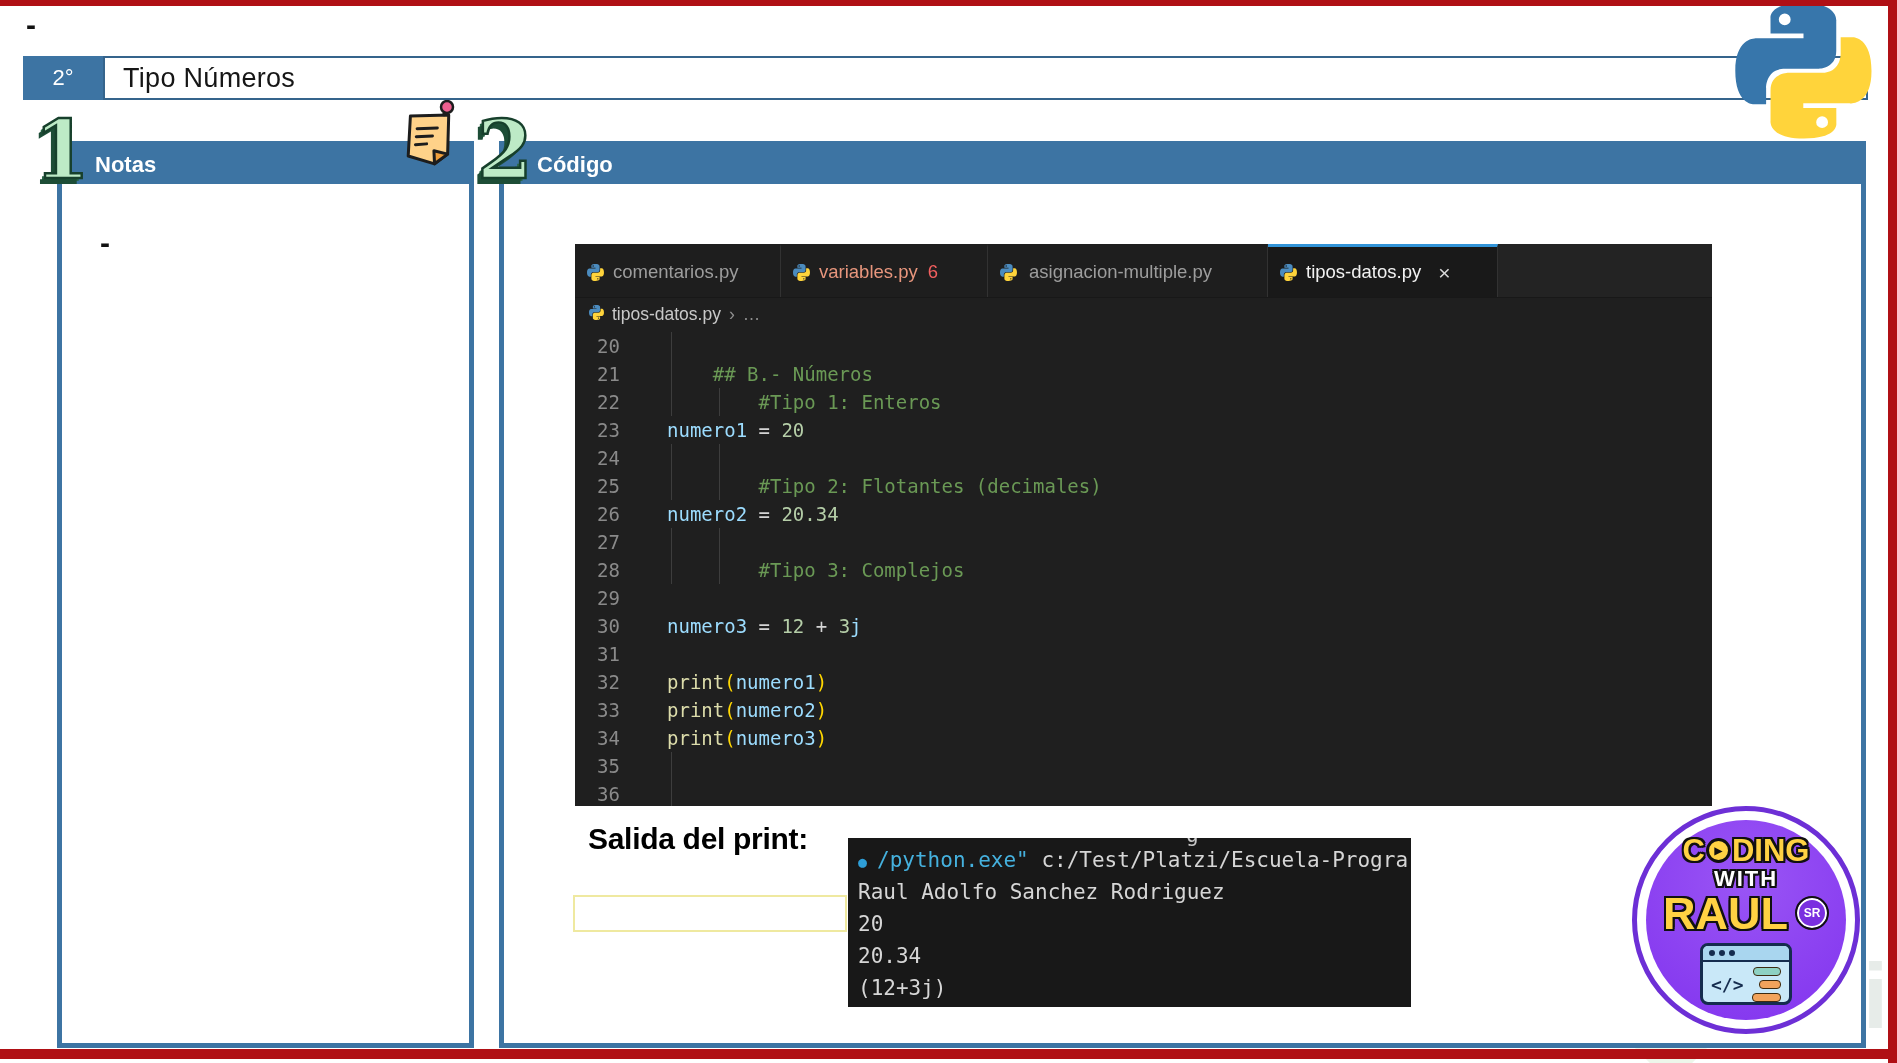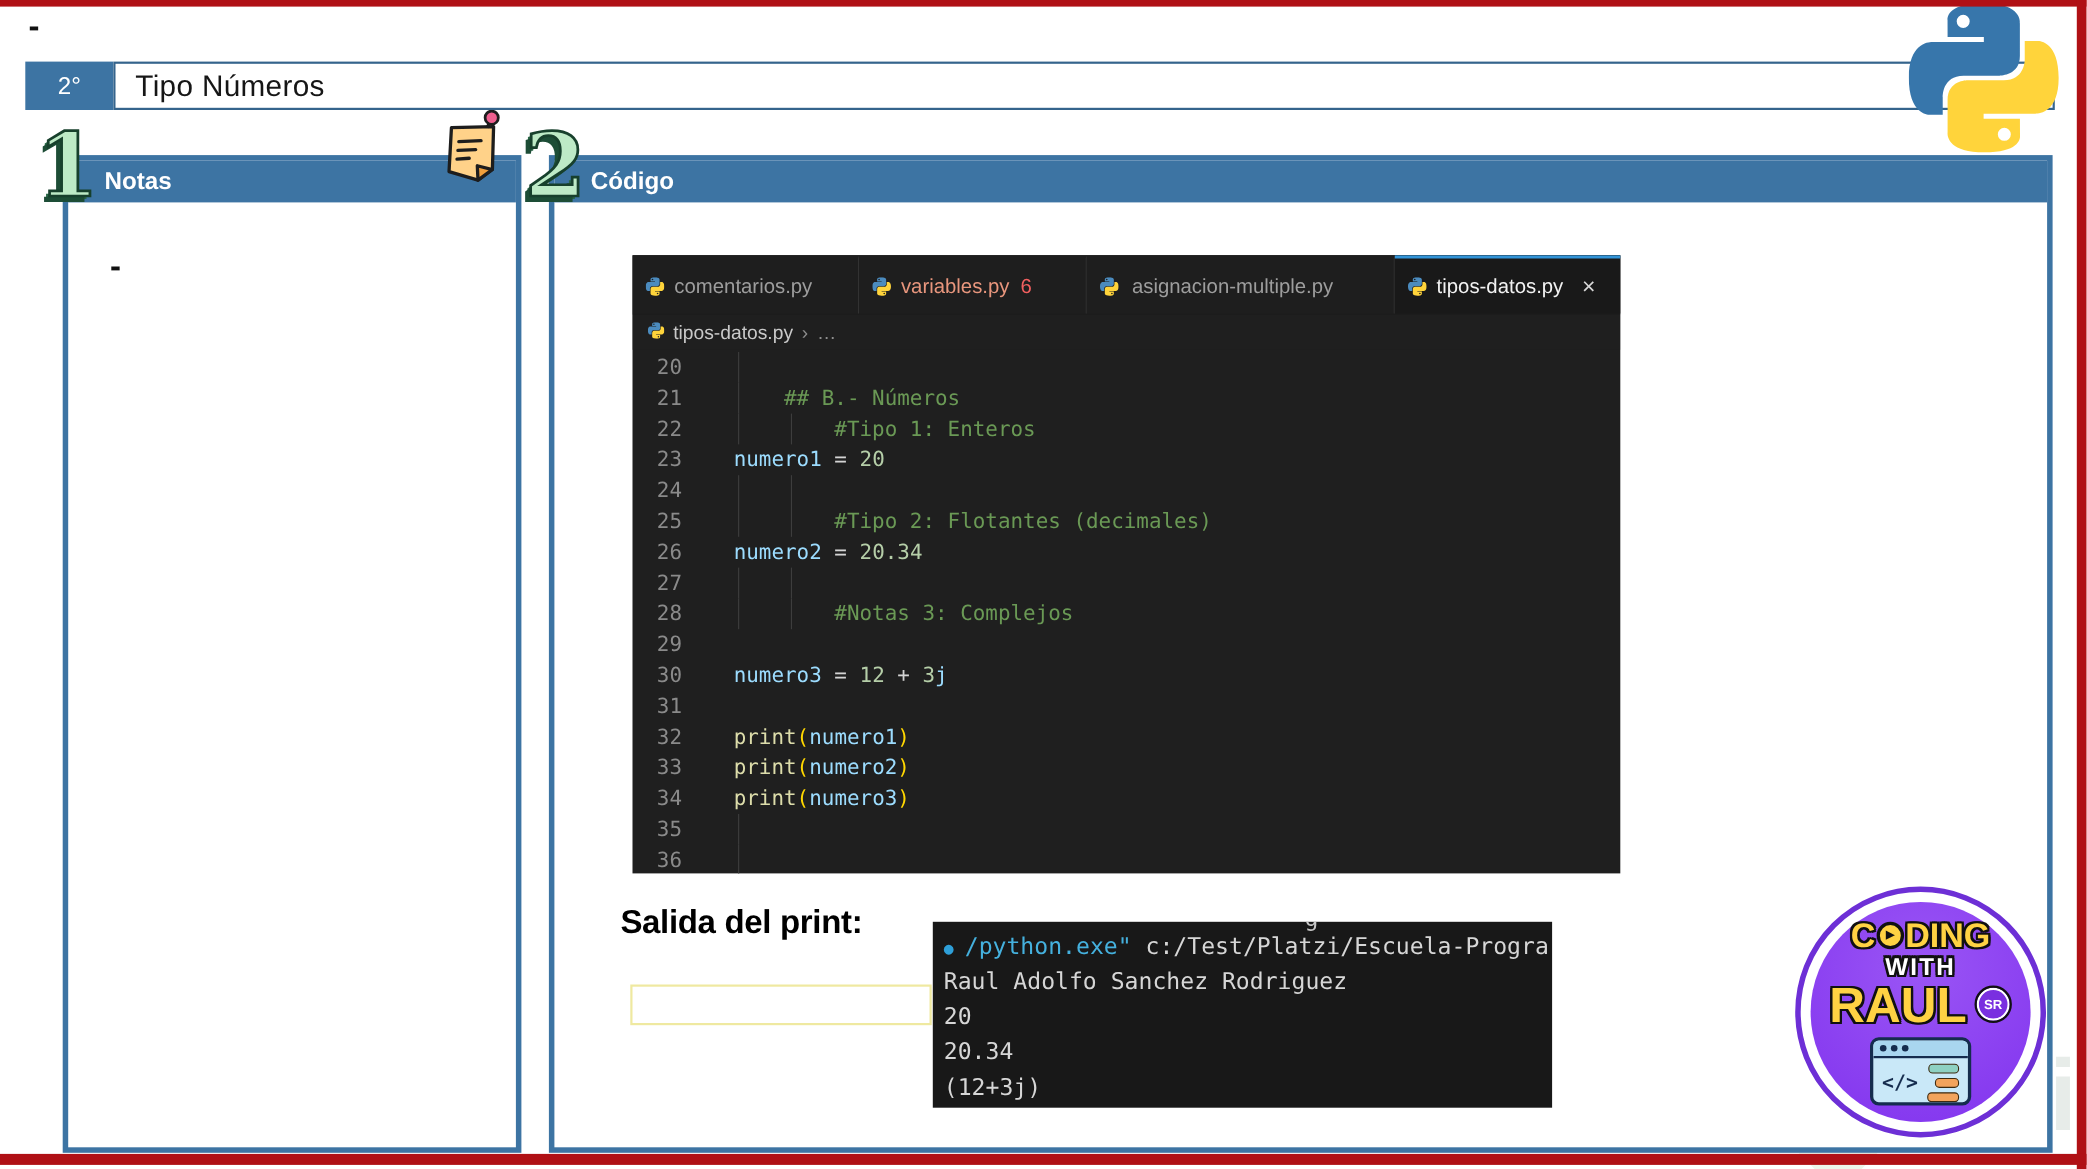--- a/index.html
+++ b/index.html
@@ -25,21 +25,21 @@
   .panel-code{left:499px;width:1367px}
   .panel-header{height:38px;background:var(--accent-blue,#3d74a3);color:#ffffff;font-size:22px;font-weight:bold;display:flex;align-items:center;padding-left:33px}
   .step-number{position:absolute;z-index:4;font-family:"DejaVu Serif",serif;font-weight:700;font-size:80px;line-height:1;
     color:var(--mint,#bdeac6);-webkit-text-stroke:2.5px #17402c;text-shadow:-5px 6px 0 #1d4d36,-3px 3px 0 #2a6847}
   .step-1{left:34px;top:110px}
   .step-2{left:477px;top:110px}
   .note-icon{position:absolute;left:396px;top:100px;z-index:4}
   .notes-dash{position:absolute;left:100px;top:226px;font-size:30px;font-weight:700;color:#111;z-index:3}
 
   
-  .editor{position:absolute;left:575px;top:232px;width:898px;height:562px;background:var(--editor-bg,#1f1f1f);z-index:3;overflow:hidden;font-family:"DejaVu Sans Mono",monospace}
+  .editor{position:absolute;left:575px;top:244px;width:1137px;height:562px;background:var(--editor-bg,#1f1f1f);z-index:3;overflow:hidden;font-family:"DejaVu Sans Mono",monospace}
   .tabstrip{height:54px;background:var(--tabstrip-bg,#232323);display:flex;border-bottom:1px solid #181818;box-sizing:border-box}
   .tab{height:100%;display:flex;align-items:center;gap:9px;padding:0 12px;box-sizing:border-box;flex:none;
     background:var(--tab-bg,#1e1e1e);border-right:1px solid #323232;border-top:3px solid transparent;
     font-family:"Liberation Sans",sans-serif;font-size:18.5px;color:var(--tab-text,#9d9d9d);cursor:pointer}
   .tab.active{background:var(--active-tab-bg,#191919);border-top:3px solid var(--active-tab-border,#3294d8);color:#f2f2f2}
   .tab .err{color:var(--error-tab-text,#e8967d)}
   .tab .badge{color:var(--error-badge,#f25f5f);margin-left:1px}
   .tab .close{color:#d8d8d8;font-size:21px;margin-left:8px;line-height:1}
   .py-icon{flex:none}
   .breadcrumb{height:32px;display:flex;align-items:center;gap:8px;padding-left:14px;background:var(--breadcrumb-bg,#1f1f1f);
@@ -52,21 +52,21 @@
   .guide{position:absolute;top:0;bottom:0;width:1px;background:#3d3d3d}
   .g1{left:96px}.g2{left:144px}
   .tk-comment{color:var(--comment-green,#6a9955)}
   .tk-var{color:var(--variable-blue,#9cdcfe)}
   .tk-op{color:#d4d4d4}
   .tk-num{color:var(--number-green,#b5cea8)}
   .tk-func{color:var(--function-yellow,#dcdcaa)}
   .tk-paren{color:var(--paren-gold,#ffd700)}
 
   
-  .salida-label{position:absolute;left:564px;top:822px;font-size:30px;font-weight:bold;color:#000;z-index:2;letter-spacing:-.3px}
+  .salida-label{position:absolute;left:588px;top:822px;font-size:30px;font-weight:bold;color:#000;z-index:2;letter-spacing:-.3px}
   .yellow-box{position:absolute;left:573px;top:895px;width:274px;height:37px;background:#fff;border:2px solid var(--yellow-box-border,#efe9a0);z-index:2;box-sizing:border-box}
   .terminal{position:absolute;left:848px;top:838px;width:563px;height:169px;background:var(--terminal-bg,#181818);z-index:3;overflow:hidden;
     box-sizing:border-box;padding:6px 0 0 10px;font-family:"DejaVu Sans Mono",monospace;font-size:21px}
   .t-line{height:32px;line-height:32px;white-space:pre}
   .tk-cyan{color:var(--terminal-cyan,#45b1de)}
   .tk-plain{color:#d6d6d6}
   .t-bullet{color:var(--run-dot,#2e9fd8);font-size:15px;margin-right:10px}
   .clipped-g{position:absolute;top:-13px;left:338px;color:#c8c8c8;font-size:21px;line-height:21px}
 
   
@@ -227,21 +227,21 @@
       <div class="row">
         <span class="ln">27</span>
         <span class="guide g1"></span>
         <span class="guide g2"></span>
         <span class="line"></span>
       </div>
       <div class="row">
         <span class="ln">28</span>
         <span class="guide g1"></span>
         <span class="guide g2"></span>
-        <span class="line"><span class="tk-comment">        #Notas 3: Complejos</span></span>
+        <span class="line"><span class="tk-comment">        #Tipo 3: Complejos</span></span>
       </div>
       <div class="row">
         <span class="ln">29</span>
         <span class="line"></span>
       </div>
       <div class="row">
         <span class="ln">30</span>
         <span class="line"><span class="tk-var">numero3</span><span class="tk-op"> = </span><span class="tk-num">12</span><span class="tk-op"> + </span><span class="tk-num">3</span><span class="tk-var">j</span></span>
       </div>
       <div class="row">

